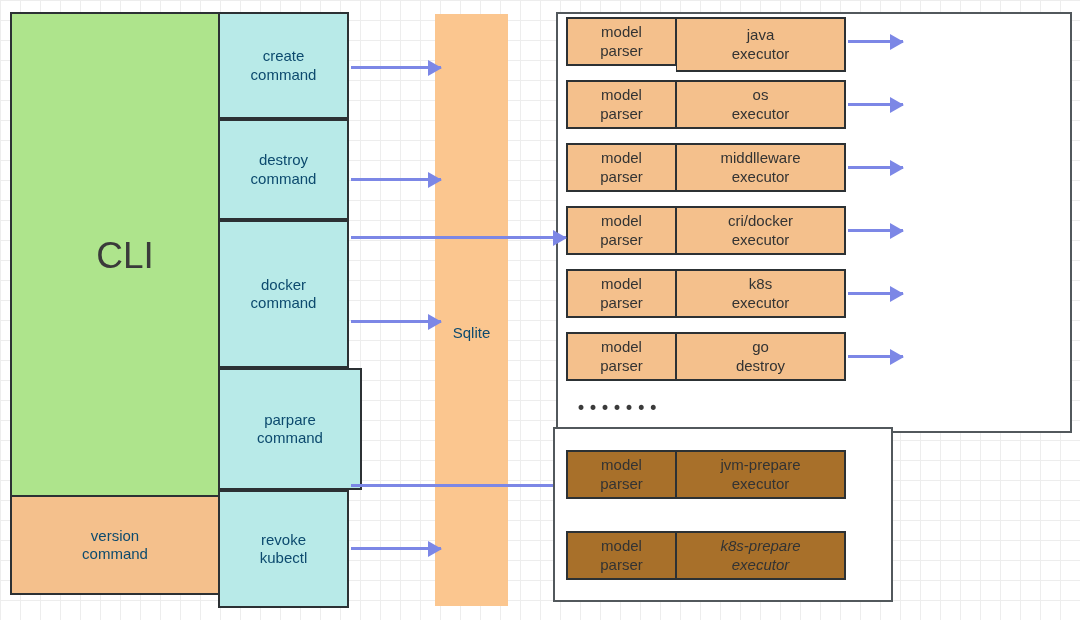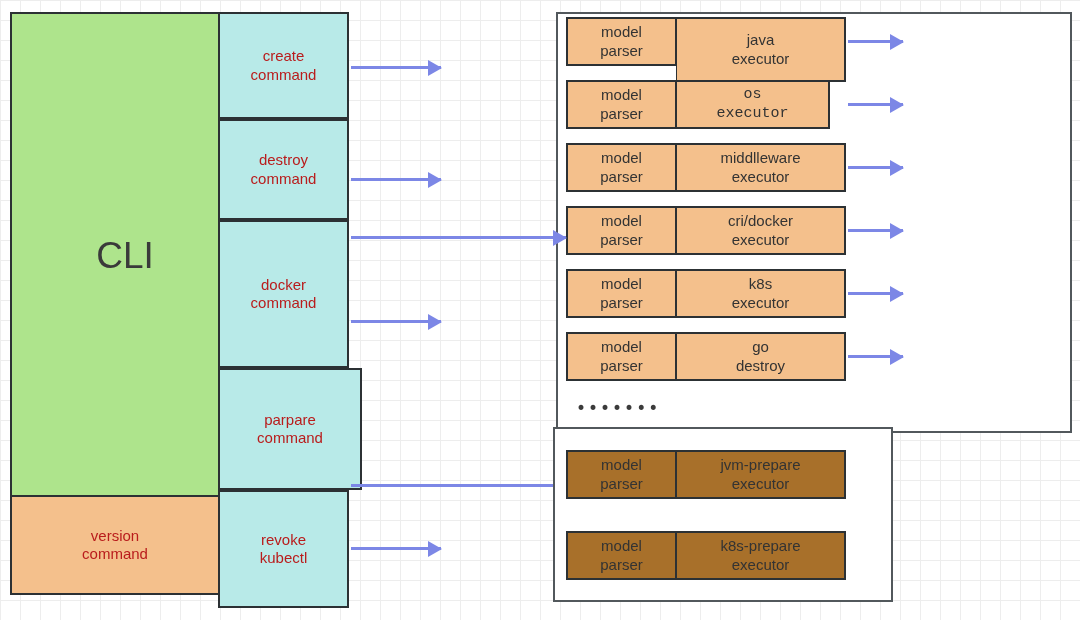--- a/index.html
+++ b/index.html
@@ -20,21 +20,21 @@
     background-position:0px 0px;
   }
 
   .box{
     position:absolute;
     box-sizing:border-box;
     display:flex;
     align-items:center;
     justify-content:center;
     text-align:center;
-    color:#b91c1c;
+    color:#0c4a6e;
     line-height:1.22;
     white-space:pre-line;
   }
 
   
   .cli-box{
     background:#AEE48C;
     border:2px solid #2c3134;
     font-size:37px;
     color:#3a3a3a;
@@ -160,51 +160,54 @@
   </div>
   <div class="box cmd-box" style="left:218px;top:368px;width:144px;height:122px;">
     <span>parpare
 command</span>
   </div>
   <div class="box cmd-box" style="left:218px;top:490px;width:131px;height:118px;">
     <span>revoke
 kubectl</span>
   </div>
 
+  <div class="box sqlite-box" style="left:435px;top:14px;width:73px;height:592px;">
+    <span style="position:absolute;top:310px;left:0;width:73px;">Sqlite</span>
+  </div>
 
   <div class="arrow" style="left:351px;top:66px;width:90px;"></div>
   <div class="arrow" style="left:351px;top:178px;width:90px;"></div>
   <div class="arrow" style="left:351px;top:320px;width:90px;"></div>
   <div class="arrow" style="left:351px;top:484px;width:215px;"></div>
   <div class="arrow" style="left:351px;top:547px;width:90px;"></div>
   <div class="arrow" style="left:351px;top:236px;width:215px;"></div>
 
   <div class="container" style="left:556px;top:12px;width:516px;height:421px;"></div>
 
   <div class="exec-row" style="left:566px;top:17px;width:280px;height:49px;z-index:3;">
     <div class="exec-cell left-cell" style="width:110px;height:49px;">
       <span>model
 parser</span>
     </div>
-    <div class="exec-cell right-cell" style="width:170px;height:65px;">
+    <div class="exec-cell right-cell" style="width:170px;height:55px;">
       <span>java
 executor</span>
     </div>
   </div>
   <div class="arrow" style="left:848px;top:40px;width:55px;"></div>
   <div class="target-box" style="left:903px;top:17px;width:165px;height:49px;">
     <span>jvm-sandbox</span>
   </div>
 
   <div class="exec-row" style="left:566px;top:80px;width:280px;height:49px;z-index:3;">
     <div class="exec-cell left-cell" style="width:110px;height:49px;">
       <span>model
 parser</span>
     </div>
-    <div class="exec-cell right-cell" style="width:154px;height:49px;font-family:Liberation Mono, monospace;">
+    <div class="exec-cell right-cell" style="width:170px;height:49px;">
       <span>os
 executor</span>
     </div>
   </div>
   <div class="arrow" style="left:848px;top:103px;width:55px;"></div>
   <div class="target-box" style="left:903px;top:80px;width:165px;height:49px;">
     <span>host</span>
   </div>
 
   <div class="exec-row" style="left:566px;top:143px;width:280px;height:49px;z-index:3;">
@@ -282,19 +285,19 @@
       <span>jvm-prepare
 executor</span>
     </div>
   </div>
 
   <div class="exec-row prepare" style="left:566px;top:531px;width:280px;height:49px;z-index:6;">
     <div class="exec-cell left-cell" style="width:110px;height:49px;">
       <span>model
 parser</span>
     </div>
-    <div class="exec-cell right-cell" style="width:170px;height:49px;">
+    <div class="exec-cell right-cell" style="width:170px;height:49px;font-style:italic;">
       <span>k8s-prepare
 executor</span>
     </div>
   </div>
 
 </div>
 
 </body></html>

